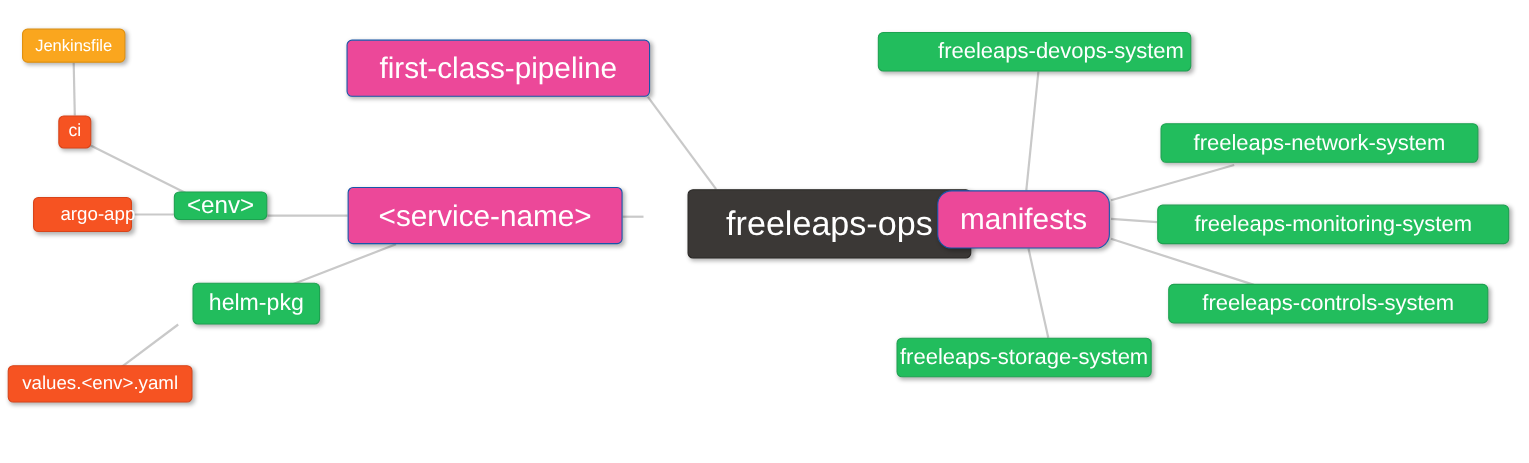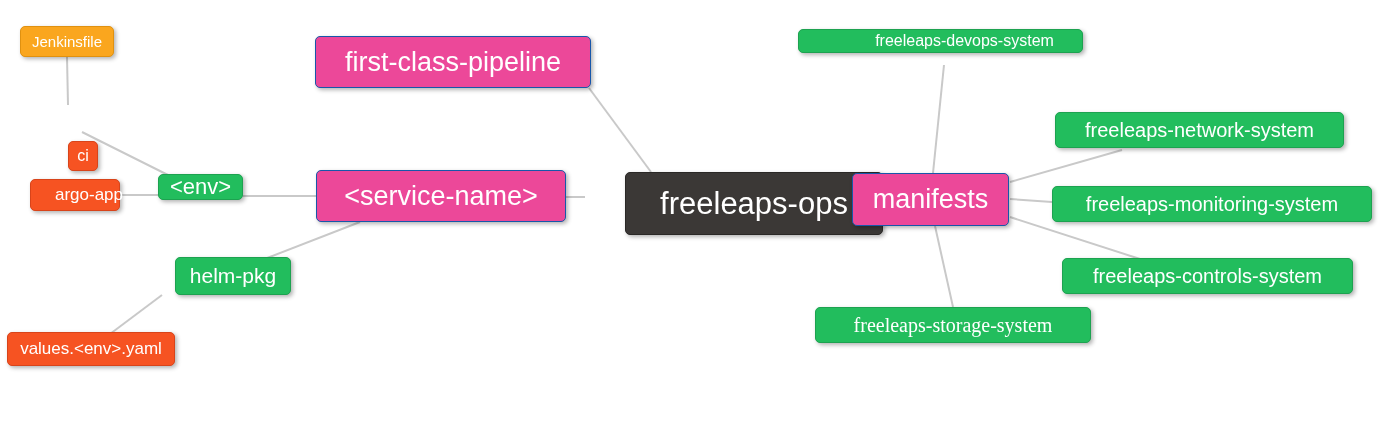--- a/index.html
+++ b/index.html
@@ -40,34 +40,34 @@
     user-select: none;
   }
   .c-blue   { background: #ec4899; border: 1px solid #1757aa; }
   .c-green  { background: #22bd5d; border: 1px solid #1da250; }
   .c-orange { background: #faa61e; border: 1px solid #e09110; }
   .c-red    { background: #f65322; border: 1px solid #d8441a; }
   .c-dark   { background: #3b3836; border: 1px solid #2a2826; margin-left: 40px; }
 
   
   .n-jenkinsfile { left: 20px;  top: 26px;  width: 94px;  height: 31px; font-size: 15px; }
-  .n-ci          { left: 68px;  top: 105px; width: 30px;  height: 30px; font-size: 16px; margin-top: 36px; }
+  .n-ci          { left: 53px;  top: 105px; width: 30px;  height: 30px; font-size: 16px; }
   .n-argo        { left: 30px;  top: 179px; width: 90px;  height: 32px; font-size: 17px; padding-left: 28px; }
   .n-env         { left: 158px; top: 174px; width: 85px;  height: 26px; font-size: 22px; }
   .n-helm        { left: 147px; top: 257px; width: 116px; height: 38px; font-size: 21px; margin-left: 28px; }
   .n-values      { left: 7px;   top: 332px; width: 168px; height: 34px; font-size: 17px; }
   .n-fcp         { left: 315px; top: 36px;  width: 276px; height: 52px; font-size: 27px; }
   .n-svc         { left: 316px; top: 170px; width: 250px; height: 52px; font-size: 27px; }
   .n-ops         { left: 585px; top: 172px; width: 258px; height: 63px; font-size: 31px; }
-  .n-manifests   { left: 852px; top: 173px; width: 157px; height: 53px; font-size: 27px; }
-  .n-devops      { left: 798px; top: 29px;  width: 285px; height: 24px; font-size: 16px; padding-left: 48px; }
+  .n-manifests   { left: 852px; top: 173px; width: 157px; height: 53px; font-size: 27px; border-radius: 13px; }
+  .n-devops      { left: 798px; top: 29px;  width: 285px; height: 36px; font-size: 20px; padding-left: 48px; }
   .n-network     { left: 1055px;top: 112px; width: 289px; height: 36px; font-size: 20px; }
   .n-monitoring  { left: 1052px;top: 186px; width: 320px; height: 36px; font-size: 20px; }
   .n-controls    { left: 1062px;top: 258px; width: 291px; height: 36px; font-size: 20px; }
-  .n-storage     { left: 815px; top: 307px; width: 276px; height: 36px; font-size: 20px; font-family: Liberation Serif, serif; }
+  .n-storage     { left: 815px; top: 307px; width: 232px; height: 36px; font-size: 20px; }
 </style>
 </head>
 <body>
 
 <div class="canvas">
 
   <svg class="edge-layer" viewBox="0 0 1390 421" xmlns="http://www.w3.org/2000/svg">
     <line x1="67" y1="57" x2="68" y2="105"></line>
     <line x1="82" y1="132" x2="172" y2="177"></line>
     <line x1="120" y1="195" x2="158" y2="195"></line>

